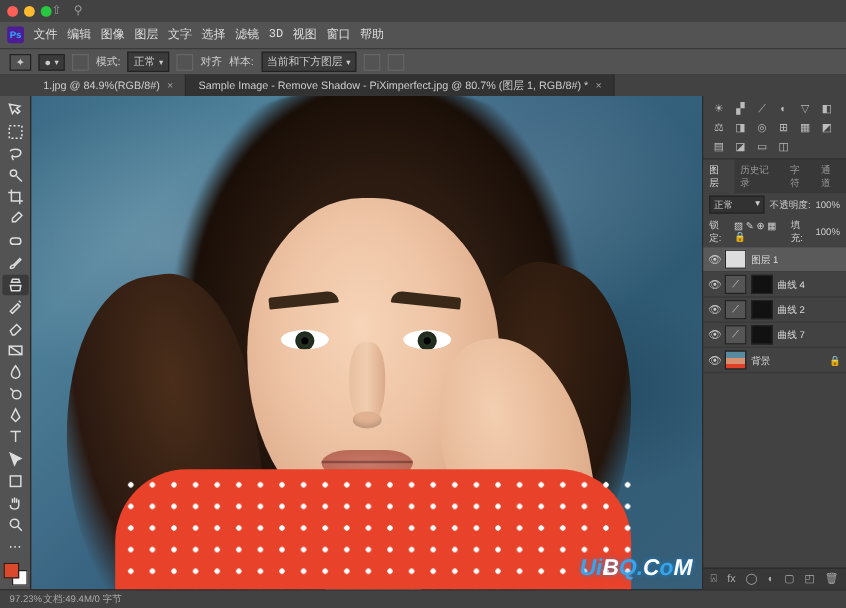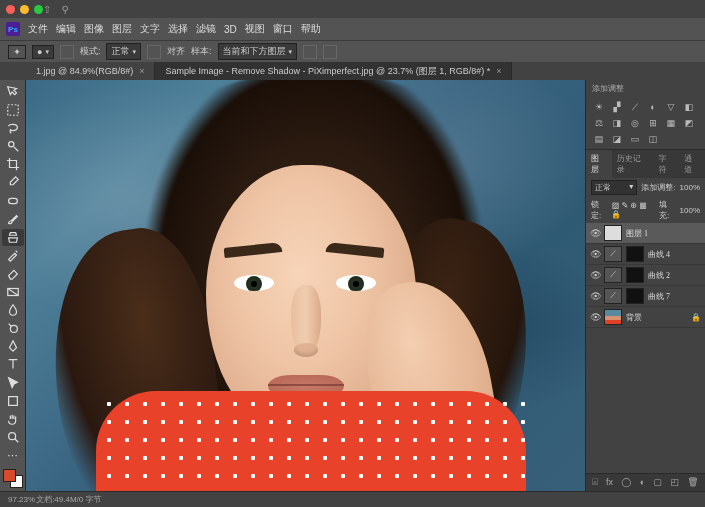--- a/index.html
+++ b/index.html
@@ -9,21 +9,21 @@
 .titlebar { height: 18px; background: #424242; display: flex; align-items: center; padding: 0 6px; }
 .traffic-lights { display: flex; gap: 5px; }
 .tl { width: 9px; height: 9px; border-radius: 50%; }
 .tl.red { background: #ff5f57; } .tl.yellow { background: #febc2e; } .tl.green { background: #28c840; }
 .title { flex: 1; text-align: center; color: #ccc; font-size: 10px; }
 .titlebar-right { display: flex; gap: 10px; color: #999; font-size: 10px; }
 
 
 .menubar { height: 22px; background: #535353; display: flex; align-items: center; padding: 0 6px; gap: 8px; color: #ddd; font-size: 10px; }
 .menubar .logo { width: 14px; height: 14px; background: #4c1d95; color: #31a8ff; font-size: 8px; font-weight: bold; display: flex; align-items: center; justify-content: center; border-radius: 2px; }
-.menubar .item { cursor: default; }
+.menubar .item { cursor: default; font-family: Liberation Mono, monospace; }
 
 
 .optbar { height: 22px; background: #535353; border-top: 1px solid #3a3a3a; display: flex; align-items: center; padding: 0 8px; gap: 6px; color: #ccc; font-size: 9px; }
 .optbar .swatch { width: 18px; height: 14px; border: 1px solid #222; background: #535353; display: flex; align-items: center; justify-content: center; }
 .optbar .sel { background: #3a3a3a; border: 1px solid #222; padding: 1px 4px; display: flex; align-items: center; gap: 3px; }
 .optbar .chev { font-size: 7px; }
 .optbar .sq { width: 14px; height: 14px; border: 1px solid #666; }
 
 
 .doctabs { height: 18px; background: #424242; display: flex; align-items: stretch; padding-left: 26px; }
@@ -82,21 +82,21 @@
 .panel-row { display: flex; align-items: center; padding: 2px 5px; gap: 4px; }
 .mini-sel { background: #323232; border: 1px solid #222; padding: 1px 3px; font-size: 8px; flex: 1; display: flex; justify-content: space-between; }
 .layer-list { flex: 1; overflow: hidden; }
 .layer { display: flex; align-items: center; padding: 2px 4px; gap: 4px; border-bottom: 1px solid #383838; }
 .layer.selected { background: #5a5a5a; }
 .eye { width: 10px; font-size: 9px; color: #ccc; }
 .thumb { width: 18px; height: 16px; background: #ddd; border: 1px solid #222; flex-shrink: 0; }
 .thumb.mask { background: #111; }
 .thumb.adj { background: #555; display: flex; align-items: center; justify-content: center; font-size: 8px; }
 .thumb.img { background: linear-gradient(#5a8aa0 40%,#d89070 40%,#d89070 75%,#e04028 75%); }
-.layer-name { font-size: 8px; color: #ddd; font-family: Liberation Serif, serif; }
+.layer-name { font-size: 8px; color: #ddd; }
 .panel-foot { display: flex; justify-content: space-around; padding: 3px 2px; border-top: 1px solid #2a2a2a; background: #383838; }
 .panel-foot span { font-size: 9px; color: #aaa; }
 
 
 .statusbar { height: 16px; background: #424242; display: flex; align-items: center; padding: 0 8px; color: #aaa; font-size: 8px; gap: 1px; border-top: 1px solid #2a2a2a; }
 </style>
 </head>
 <body>
 
 <div class="titlebar">
@@ -148,21 +148,21 @@
   <div class="sq"></div>
   <div class="sq"></div>
 </div>
 
 <div class="doctabs">
   <div class="doctab">
     <span>1.jpg @ 84.9%(RGB/8#)</span>
     <span class="x">×</span>
   </div>
   <div class="doctab active">
-    <span>Sample Image - Remove Shadow - PiXimperfect.jpg @ 23.7% (图层 1, RGB/8#) *</span>
+    <span>Sample Image - Remove Shadow - PiXimperfect.jpg @ 80.7% (图层 1, RGB/8#) *</span>
     <span class="x">×</span>
   </div>
 </div>
 
 <div class="main">
 
   <div class="tools">
     <div class="tool">
         <svg viewBox="0 0 16 16">
           <path d="M2 2l3 9 2-3 3 3 2-2-3-3 3-2z"></path>
@@ -289,25 +289,27 @@
             <div class="iris"></div>
           </div>
         <div class="eye-r">
             <div class="iris"></div>
           </div>
         <div class="nose"></div>
         <div class="lips"></div>
         <div class="hand"></div>
         <div class="shirt"></div>
       </div>
+      <div class="watermark">
+        <span>Ui</span><span class="b">B</span><span>Q.</span><span class="b">C</span><span>o</span><span class="b">M</span>
+      </div>
     </div>
   </div>
 
   <div class="panels">
-    <div style="padding:3px 6px;font-size:8px;color:#aaa;">添加调整</div>
     <div class="adj-icons">
       <span>☀</span>
       <span>▞</span>
       <span>⟋</span>
       <span>◐</span>
       <span>▽</span>
       <span>◧</span>
       <span>⚖</span>
       <span>◨</span>
       <span>◎</span>
@@ -324,21 +326,21 @@
       <div class="t active">图层</div>
       <div class="t">历史记录</div>
       <div class="t">字符</div>
       <div class="t">通道</div>
     </div>
     <div class="panel-row">
       <div class="mini-sel">
           <span>正常</span>
           <span>▾</span>
         </div>
-      <span>添加调整:</span>
+      <span>不透明度:</span>
       <span>100%</span>
     </div>
     <div class="panel-row">
       <span>锁定:</span>
       <span>▨ ✎ ⊕ ▦ 🔒</span>
       <span>填充:</span>
       <span>100%</span>
     </div>
     <div class="layer-list">
       <div class="layer selected">

